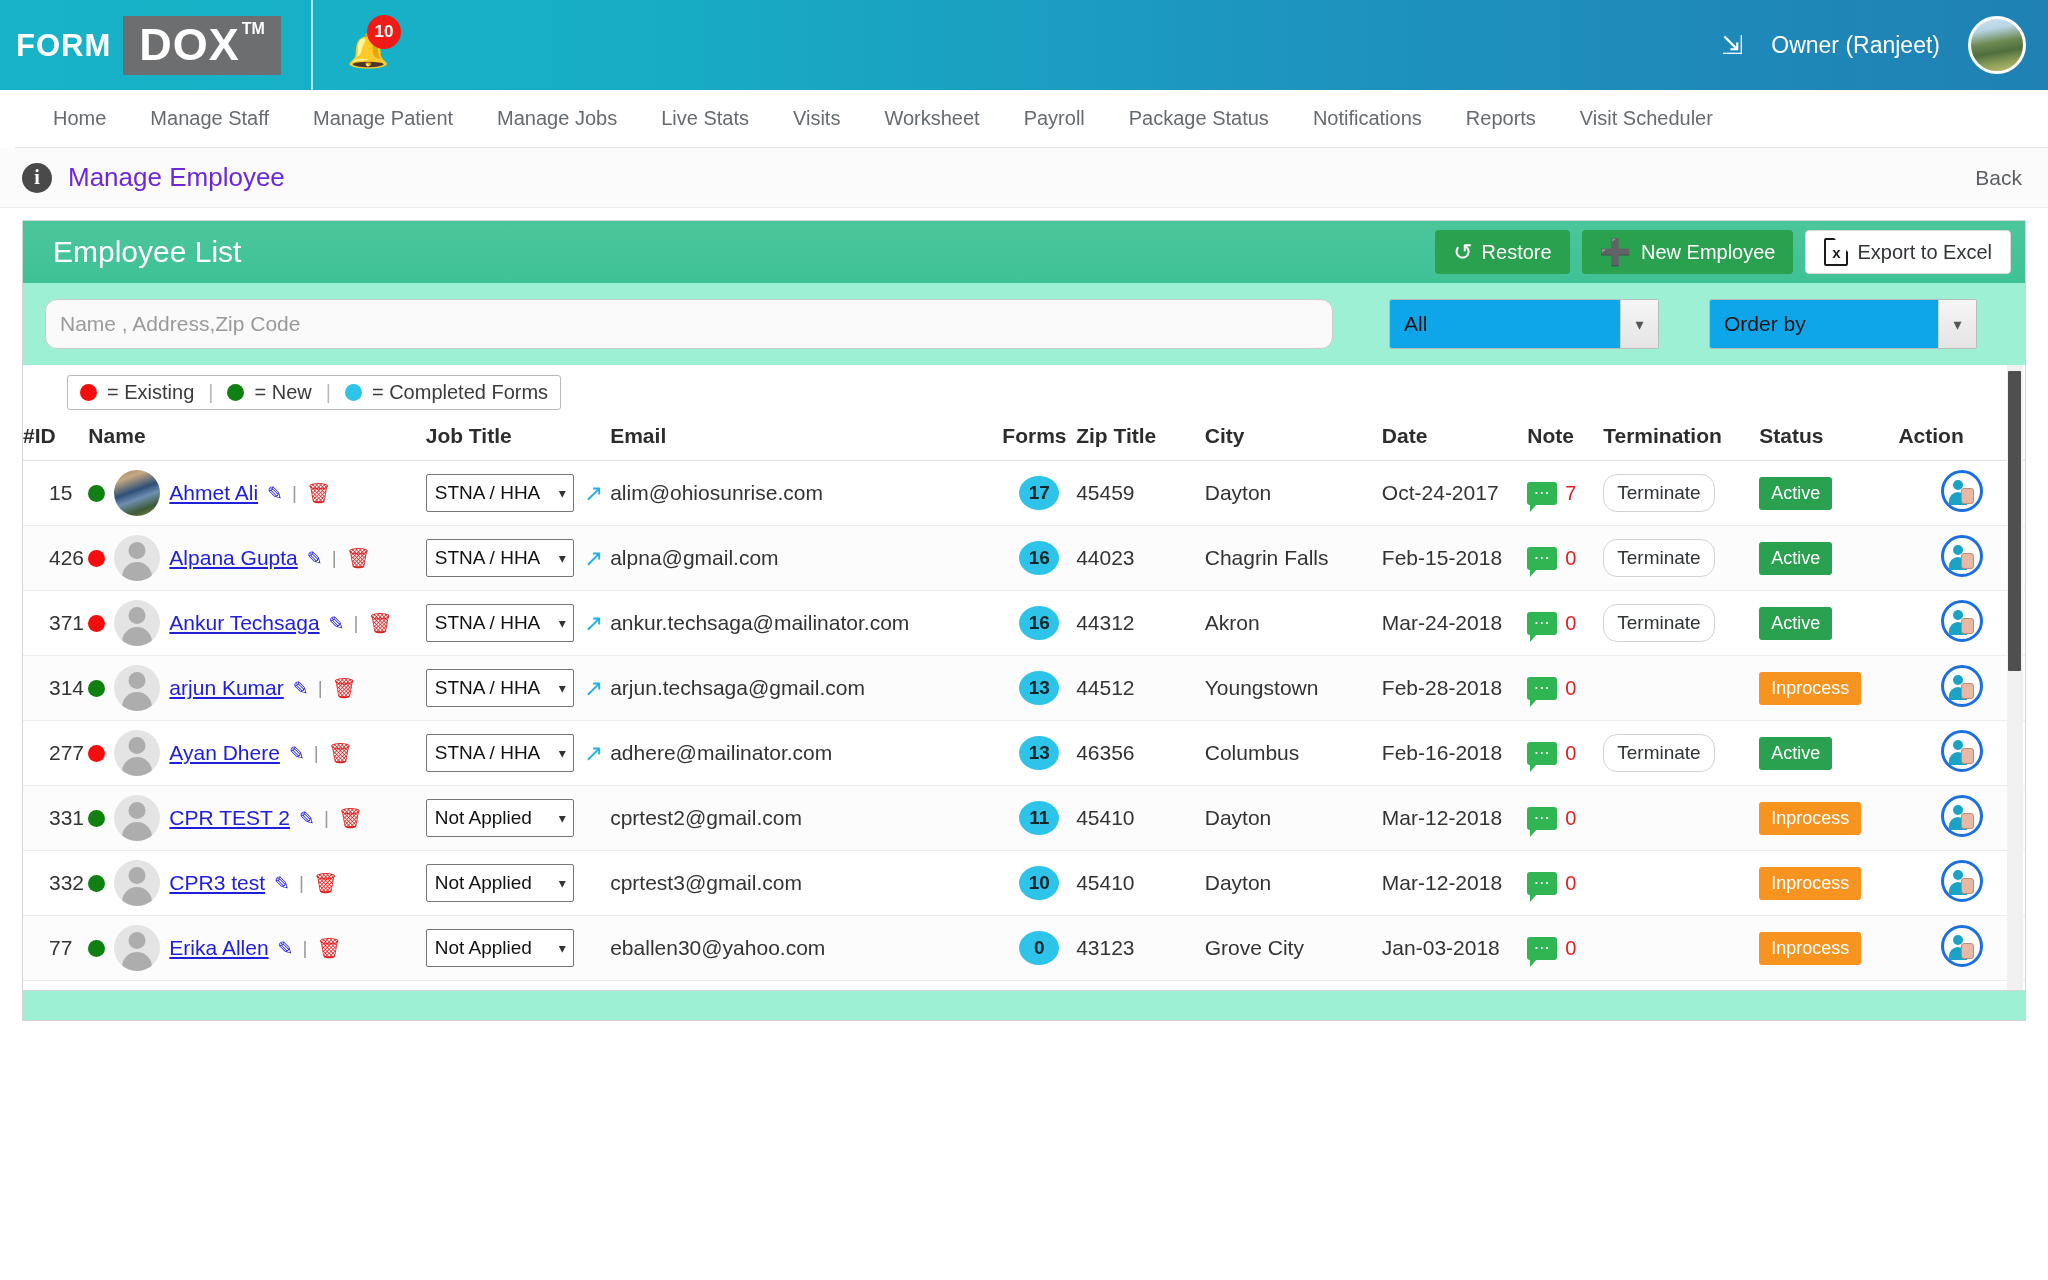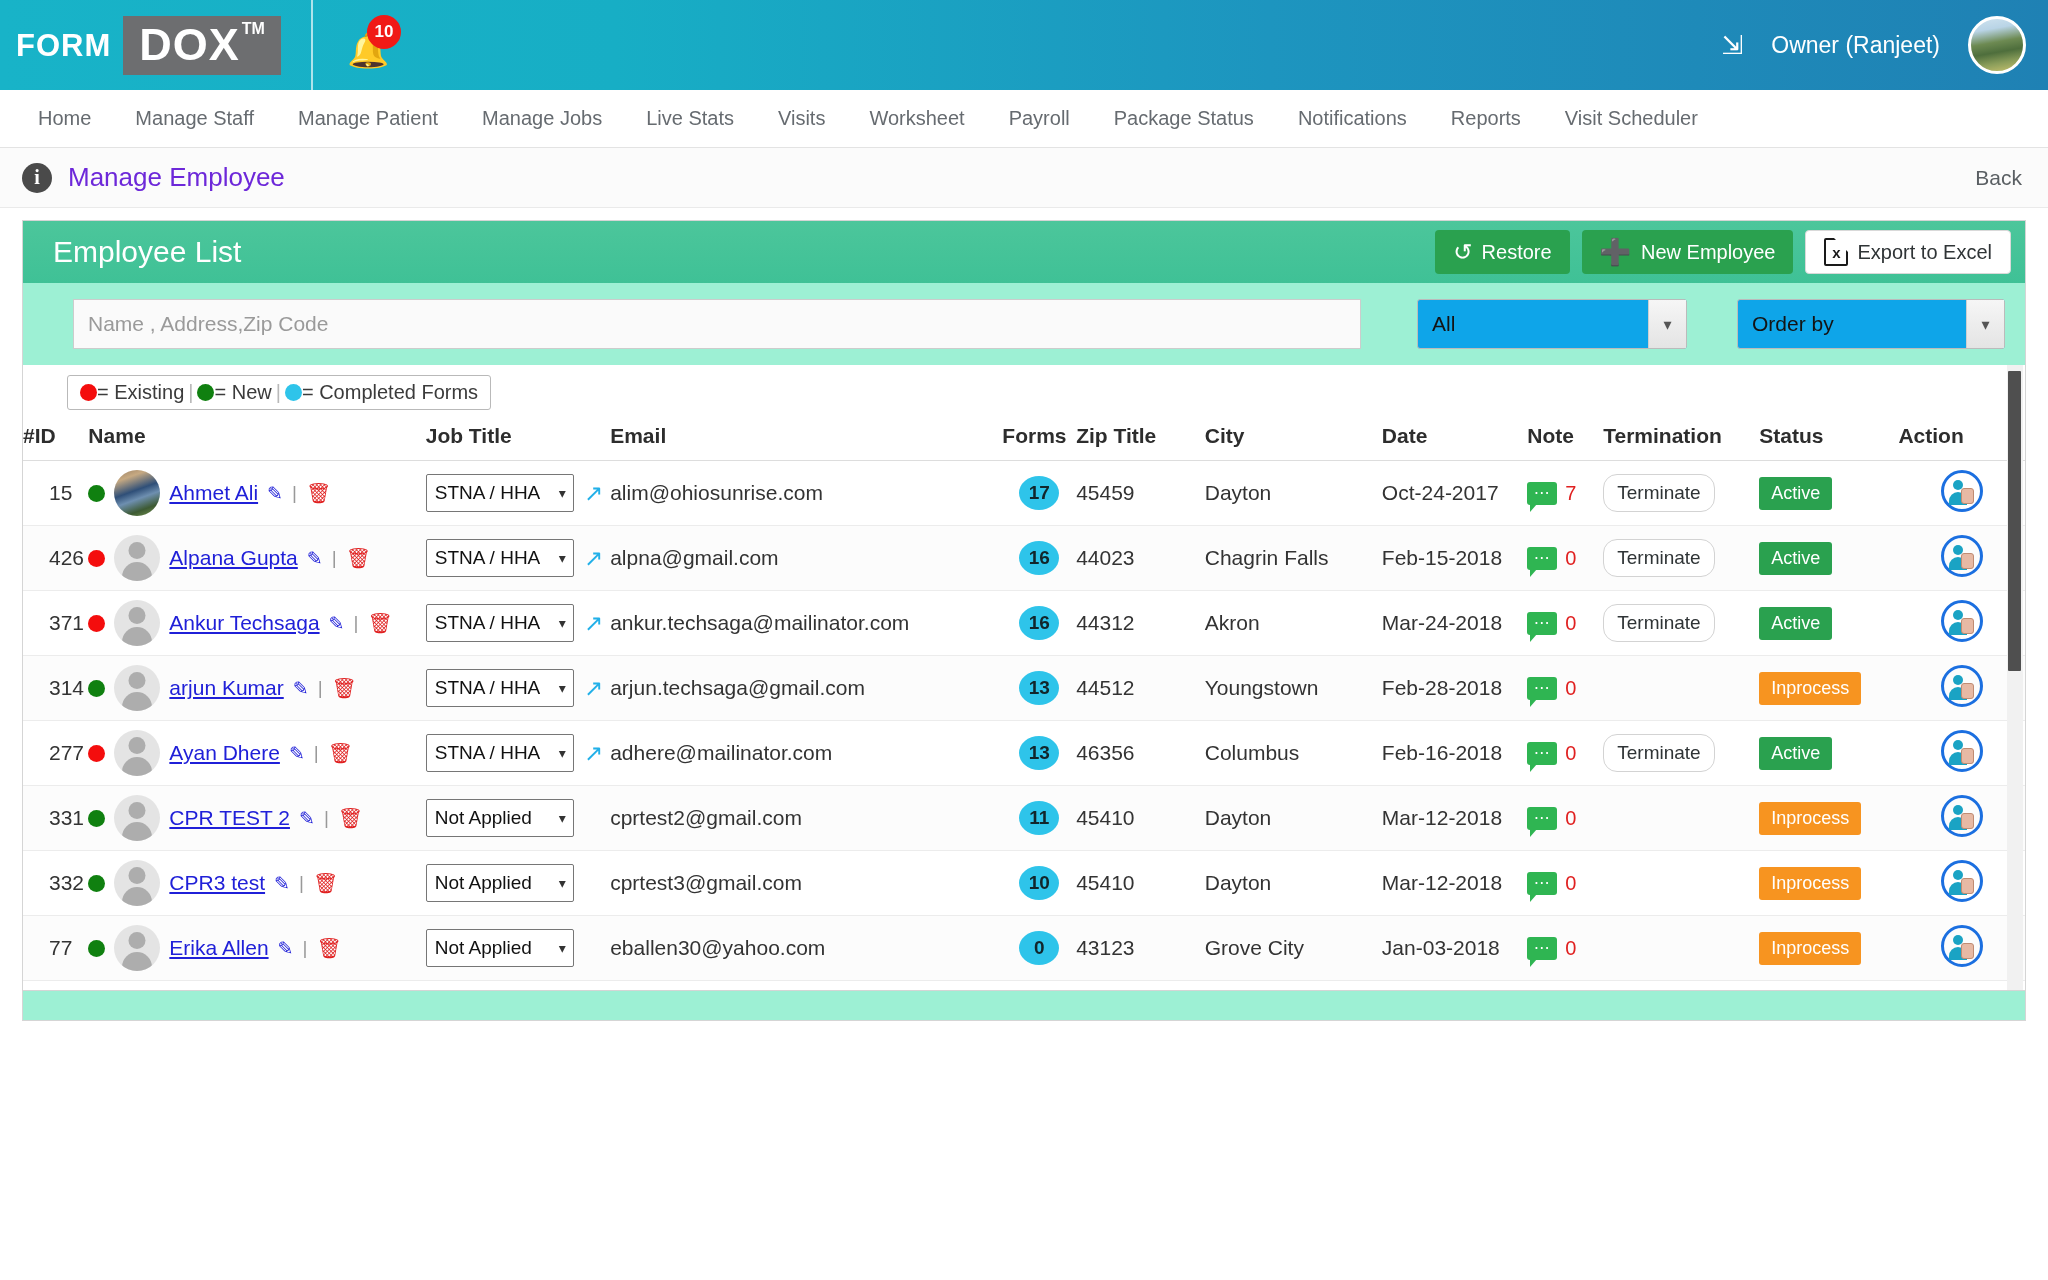--- a/index.html
+++ b/index.html
@@ -101,20 +101,21 @@
 
   
   .navbar {
     height: 58px;
     background: #ffffff;
     border-bottom: 1px solid #e3e3e3;
     display: flex;
     align-items: center;
     padding-left: 30px;
     gap: 0;
+    margin-left: 15px;
   }
   .nav-item {
     font-size: 20px;
     color: #666b70;
     padding: 0 22px;
     cursor: pointer;
     white-space: nowrap;
   }
   .nav-item:first-child { padding-left: 8px; }
 
@@ -212,22 +213,21 @@
   }
   .search-input {
     flex: 0 0 1288px;
     height: 50px;
     border: 1px solid #ccc;
     background: #fafafa;
     font-size: 21px;
     padding: 0 14px;
     color: #333;
     font-family: "Liberation Sans", sans-serif;
-    border-radius: 0;
-    margin-left: 28px;
+    border-radius: 12px;
   }
   .search-input::placeholder { color: #9a9a9a; }
   .sel {
     height: 50px;
     border: 1px solid #bbb;
     background: #0ea5e9;
     border-radius: 3px;
     font-size: 21px;
     display: flex; align-items: center;
     padding-left: 14px;
@@ -250,20 +250,21 @@
   
   .table-area {
     position: relative;
     background: #fff;
     height: 625px;
     overflow: hidden;
   }
   .legend-row { padding: 10px 0 6px 44px; }
   .legend-box {
     display: inline-flex; align-items: center;
+    gap: 10px;
     border: 1px solid #b9b9b9;
     border-radius: 3px;
     padding: 5px 12px;
     font-size: 20px;
     color: #3b3b3b;
   }
   .dot { width: 17px; height: 17px; border-radius: 50%; display:inline-block; }
   .dot-red { background: #f40d0d; }
   .dot-green { background: #108010; }
   .dot-cyan { background: #2ec4ea; }

